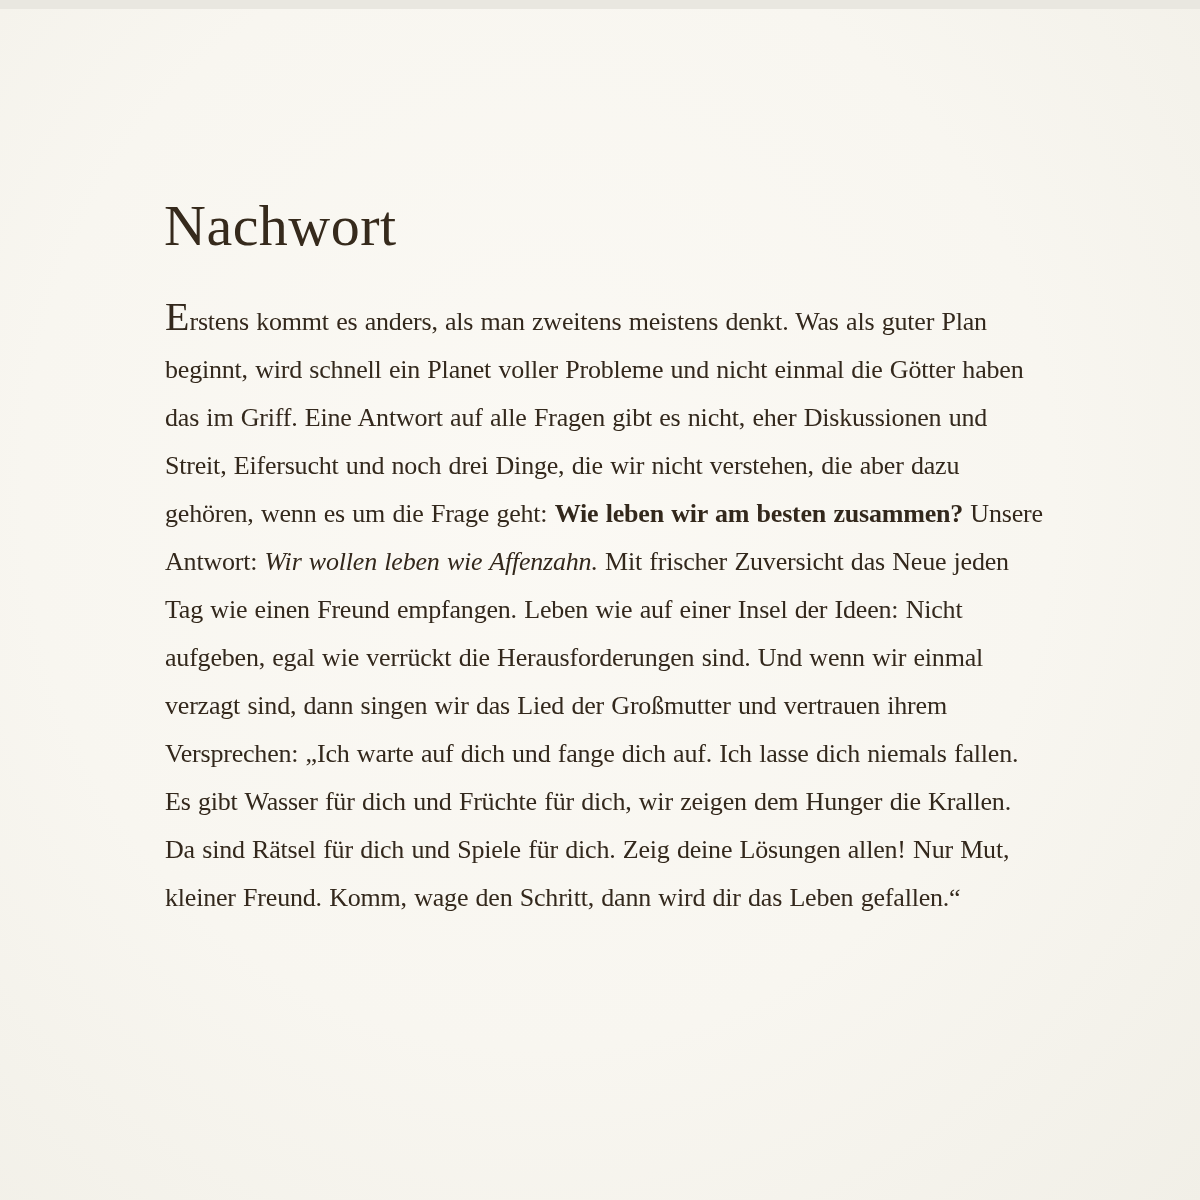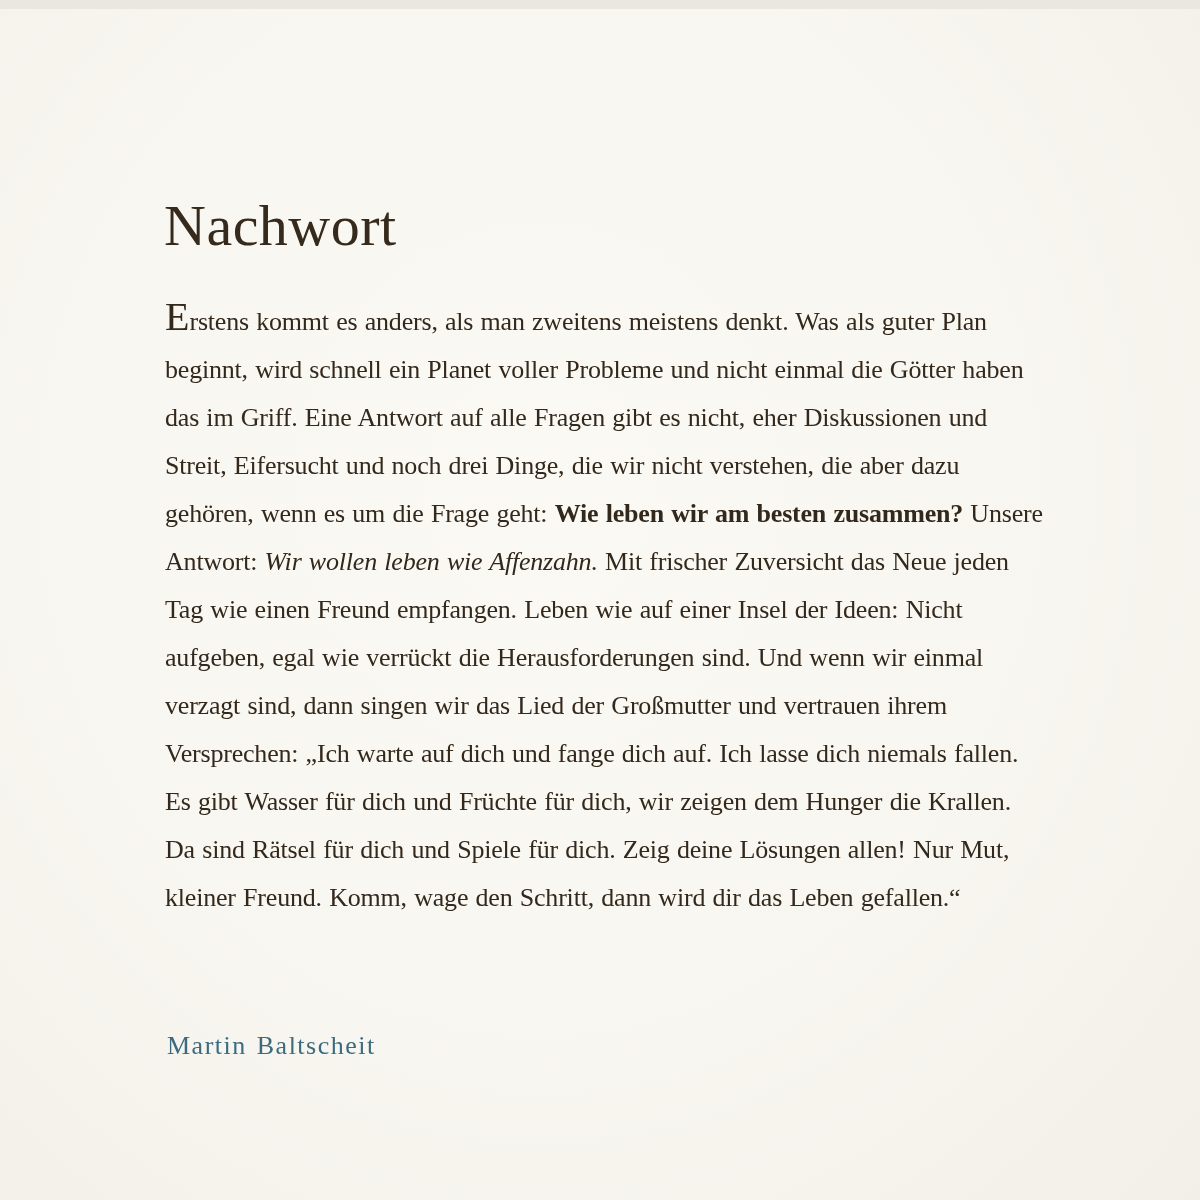--- a/index.html
+++ b/index.html
@@ -62,14 +62,13 @@
   }
 </style>
 </head>
 <body>
 
 <div class="page">
   <h1 class="title">Nachwort</h1>
 
   <p class="body-text"><span class="initial-cap">E</span><span>rstens kommt es anders, als man zweitens meistens denkt. Was als guter Plan beginnt, wird schnell ein Planet voller Probleme und nicht einmal die Götter haben das im Griff. Eine Antwort auf alle Fragen gibt es nicht, eher Diskussionen und Streit, Eifersucht und noch drei Dinge, die wir nicht verstehen, die aber dazu gehören, wenn es um die Frage geht: </span><span class="seg-bold">Wie leben wir am besten zusammen?</span><span> Unsere Antwort: </span><span class="seg-italic">Wir wollen leben wie Affenzahn.</span><span> Mit frischer Zuversicht das Neue jeden Tag wie einen Freund empfangen. Leben wie auf einer Insel der Ideen: Nicht aufgeben, egal wie verrückt die Herausforderungen sind. Und wenn wir einmal verzagt sind, dann singen wir das Lied der Großmutter und vertrauen ihrem Versprechen: „Ich warte auf dich und fange dich auf. Ich lasse dich niemals fallen. Es gibt Wasser für dich und Früchte für dich, wir zeigen dem Hunger die Krallen. Da sind Rätsel für dich und Spiele für dich. Zeig deine Lösungen allen! Nur Mut, kleiner Freund. Komm, wage den Schritt, dann wird dir das Leben gefallen.“</span></p>
 
-  <p class="author">Martin Baltscheit</p>
 </div>
 
 </body></html>

